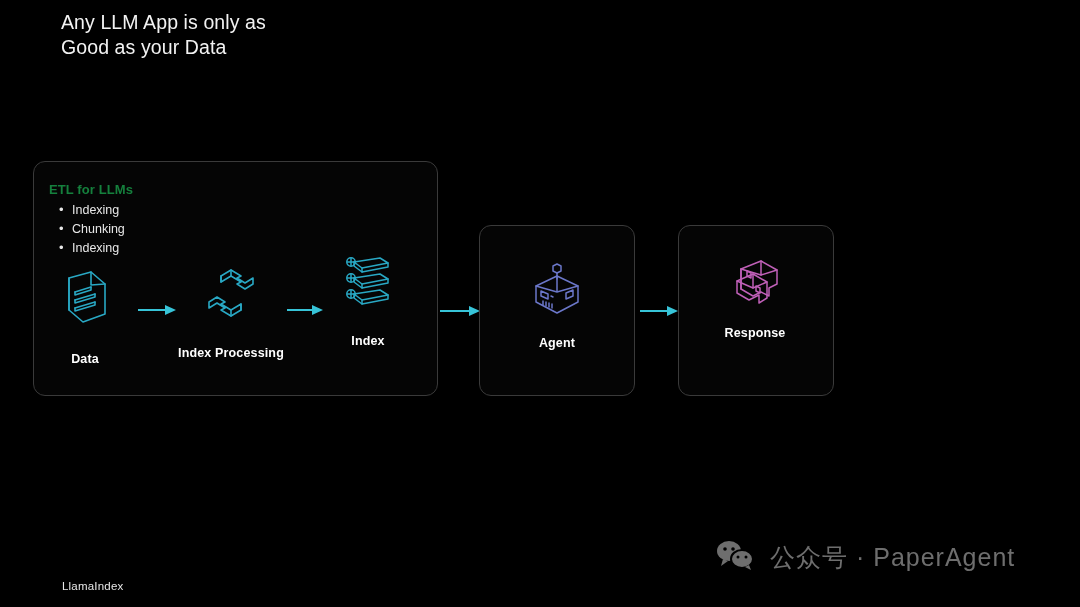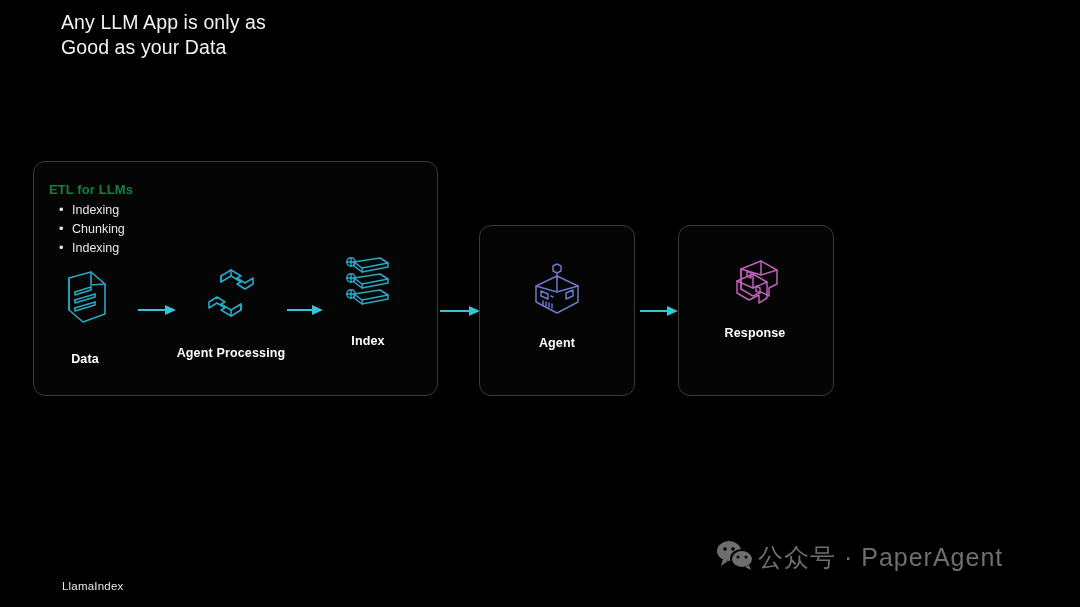--- a/index.html
+++ b/index.html
@@ -127,21 +127,21 @@
     margin-left: 40px;
   }
 
   
   #watermark {
     position: absolute;
     left: 716px;
     top: 540px;
     display: flex;
     align-items: center;
-    gap: 4px;
+    gap: 16px;
     color: #6e6e6e;
   }
   #watermark .wm-text {
     font-size: 25px;
     letter-spacing: 1px;
     color: #6e6e6e;
     white-space: nowrap;
   }
 </style>
 </head>
@@ -194,21 +194,21 @@
         <path d="M20 16 L30 10 L40 16 L36 18 L44 23 L52 18 L52 24 L44 29 L36 24 L40 22 L30 16 L20 22 Z"></path>
         <path d="M20 16 L20 22"></path>
         <path d="M30 10 L30 16"></path>
 
         <path d="M40 50 L30 56 L20 50 L24 48 L16 43 L8 48 L8 42 L16 37 L24 42 L20 44 L30 50 L40 44 Z"></path>
         <path d="M40 50 L40 44"></path>
         <path d="M30 56 L30 50"></path>
       </g>
     </svg>
   </div>
-  <div class="stage-label">Agent Processing</div>
+  <div class="stage-label">Index Processing</div>
 </div>
 
 <div class="arrow" id="arrow-2">
   <svg width="36" height="12" viewBox="0 0 36 12">
     <line x1="0" y1="6" x2="26" y2="6" stroke="#37c4d8" stroke-width="2"></line>
     <polygon points="25,1 36,6 25,11" fill="#37c4d8"></polygon>
   </svg>
 </div>
 
 <div class="stage" id="stage-index">

